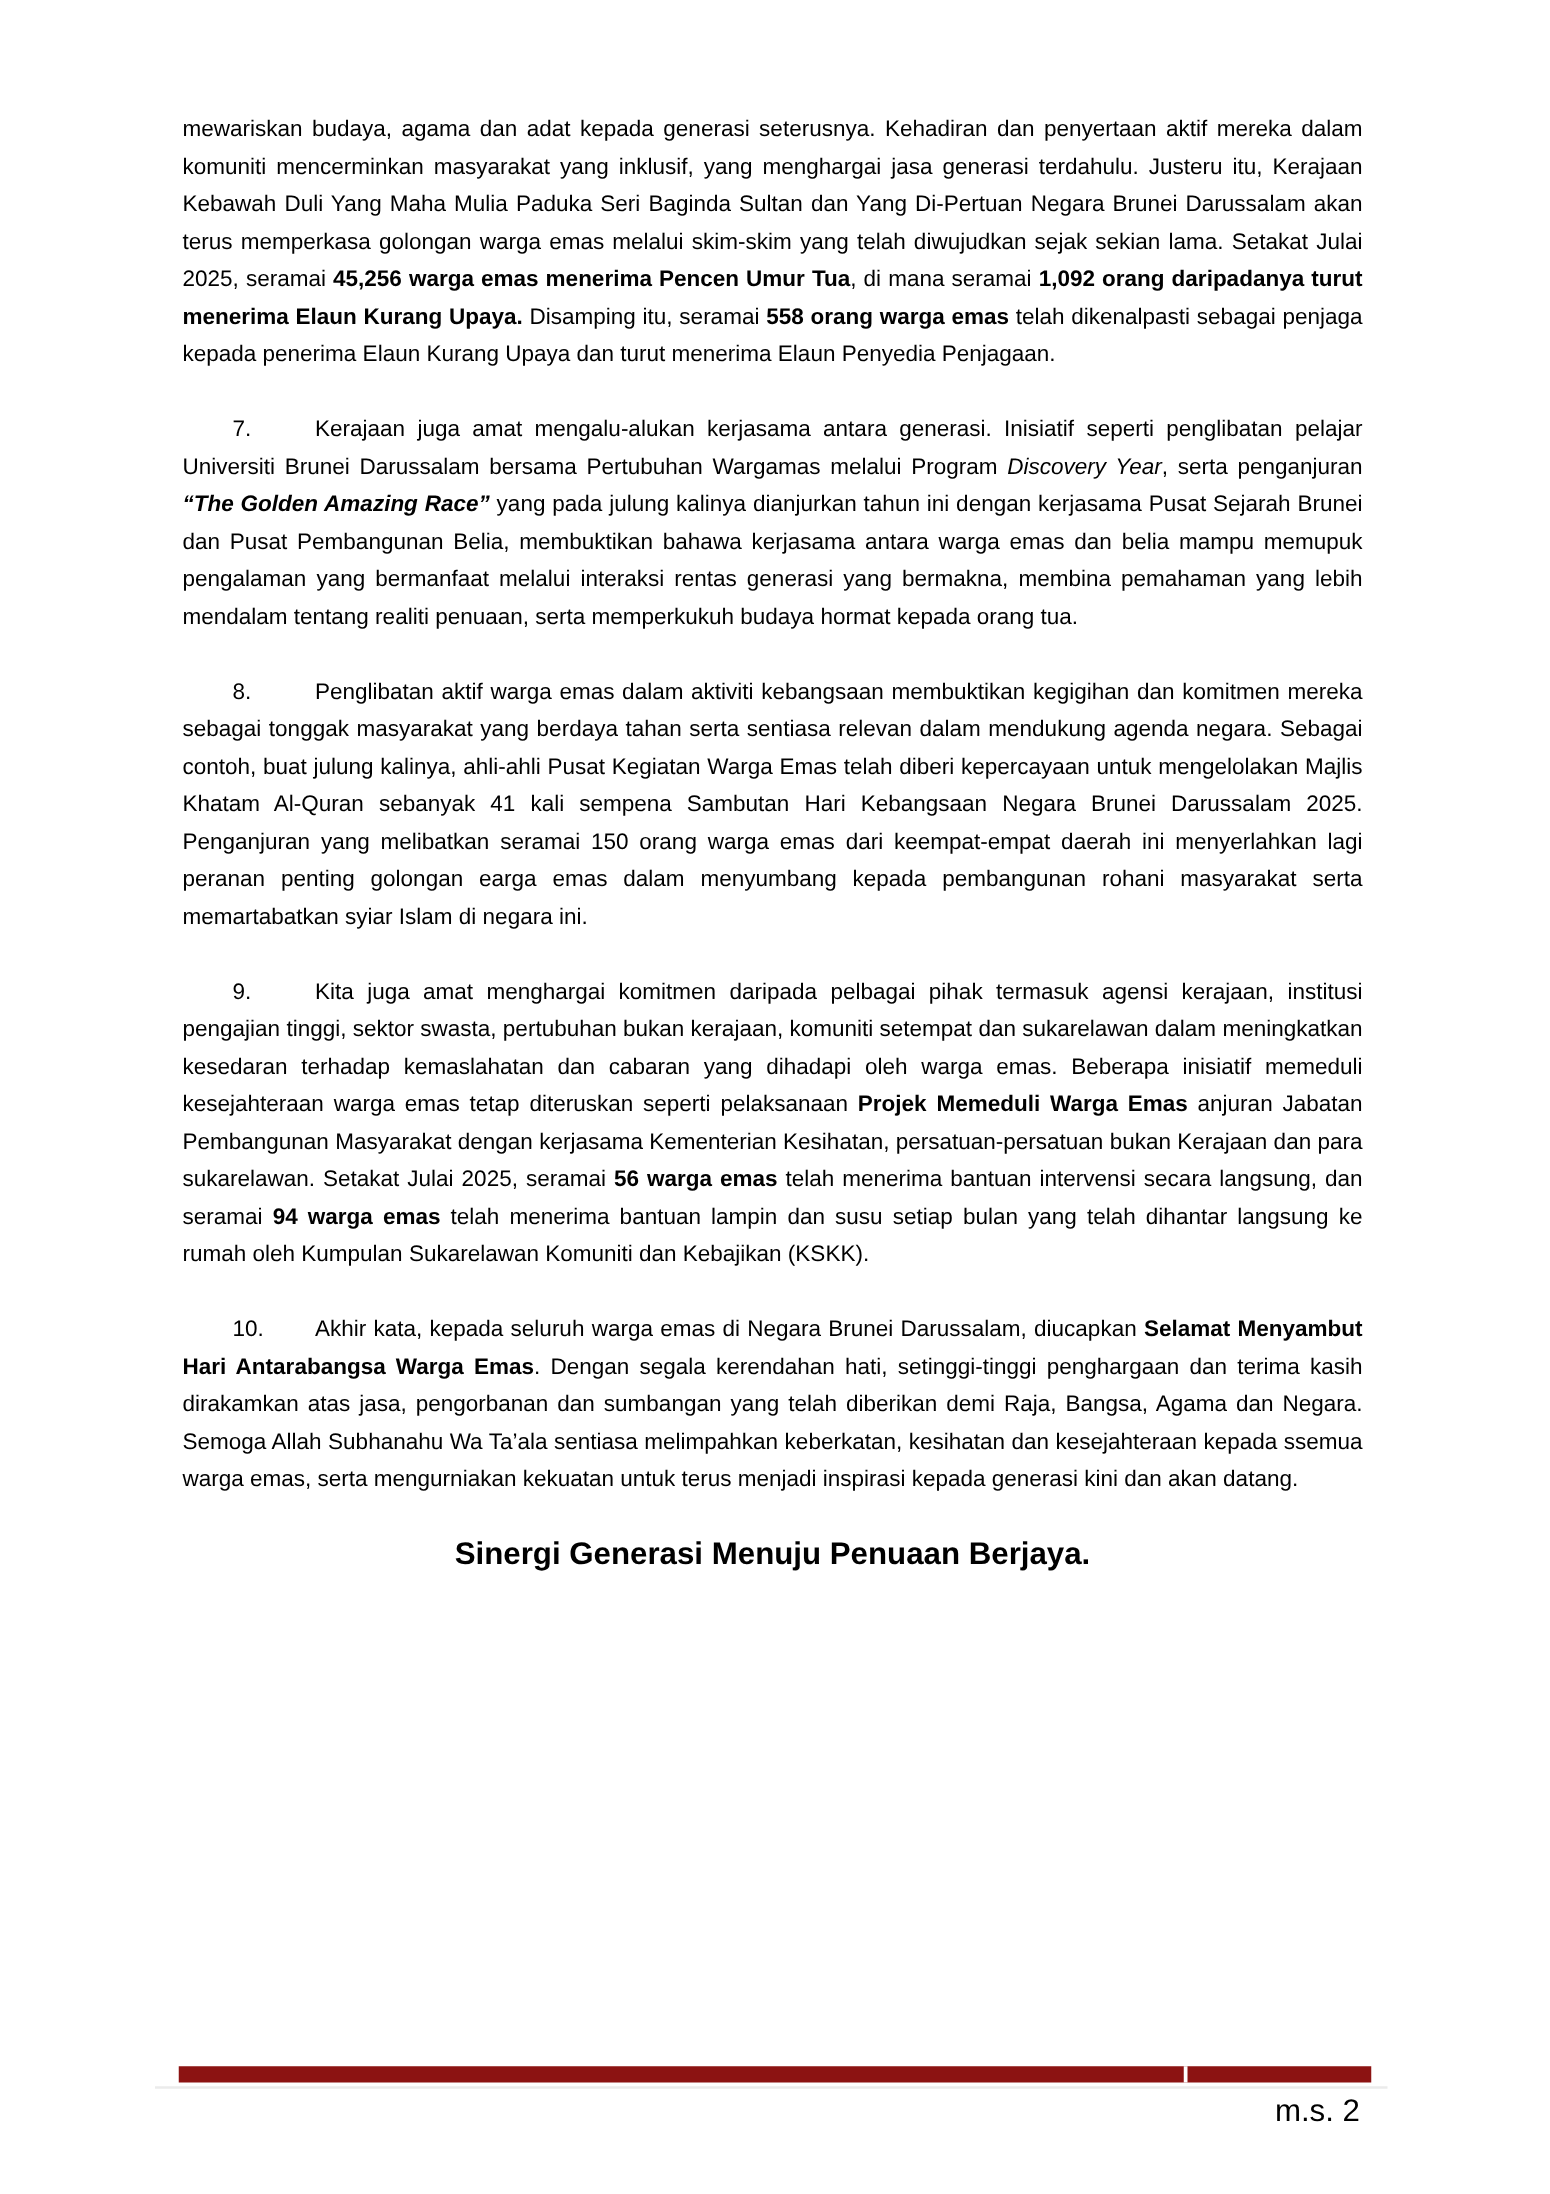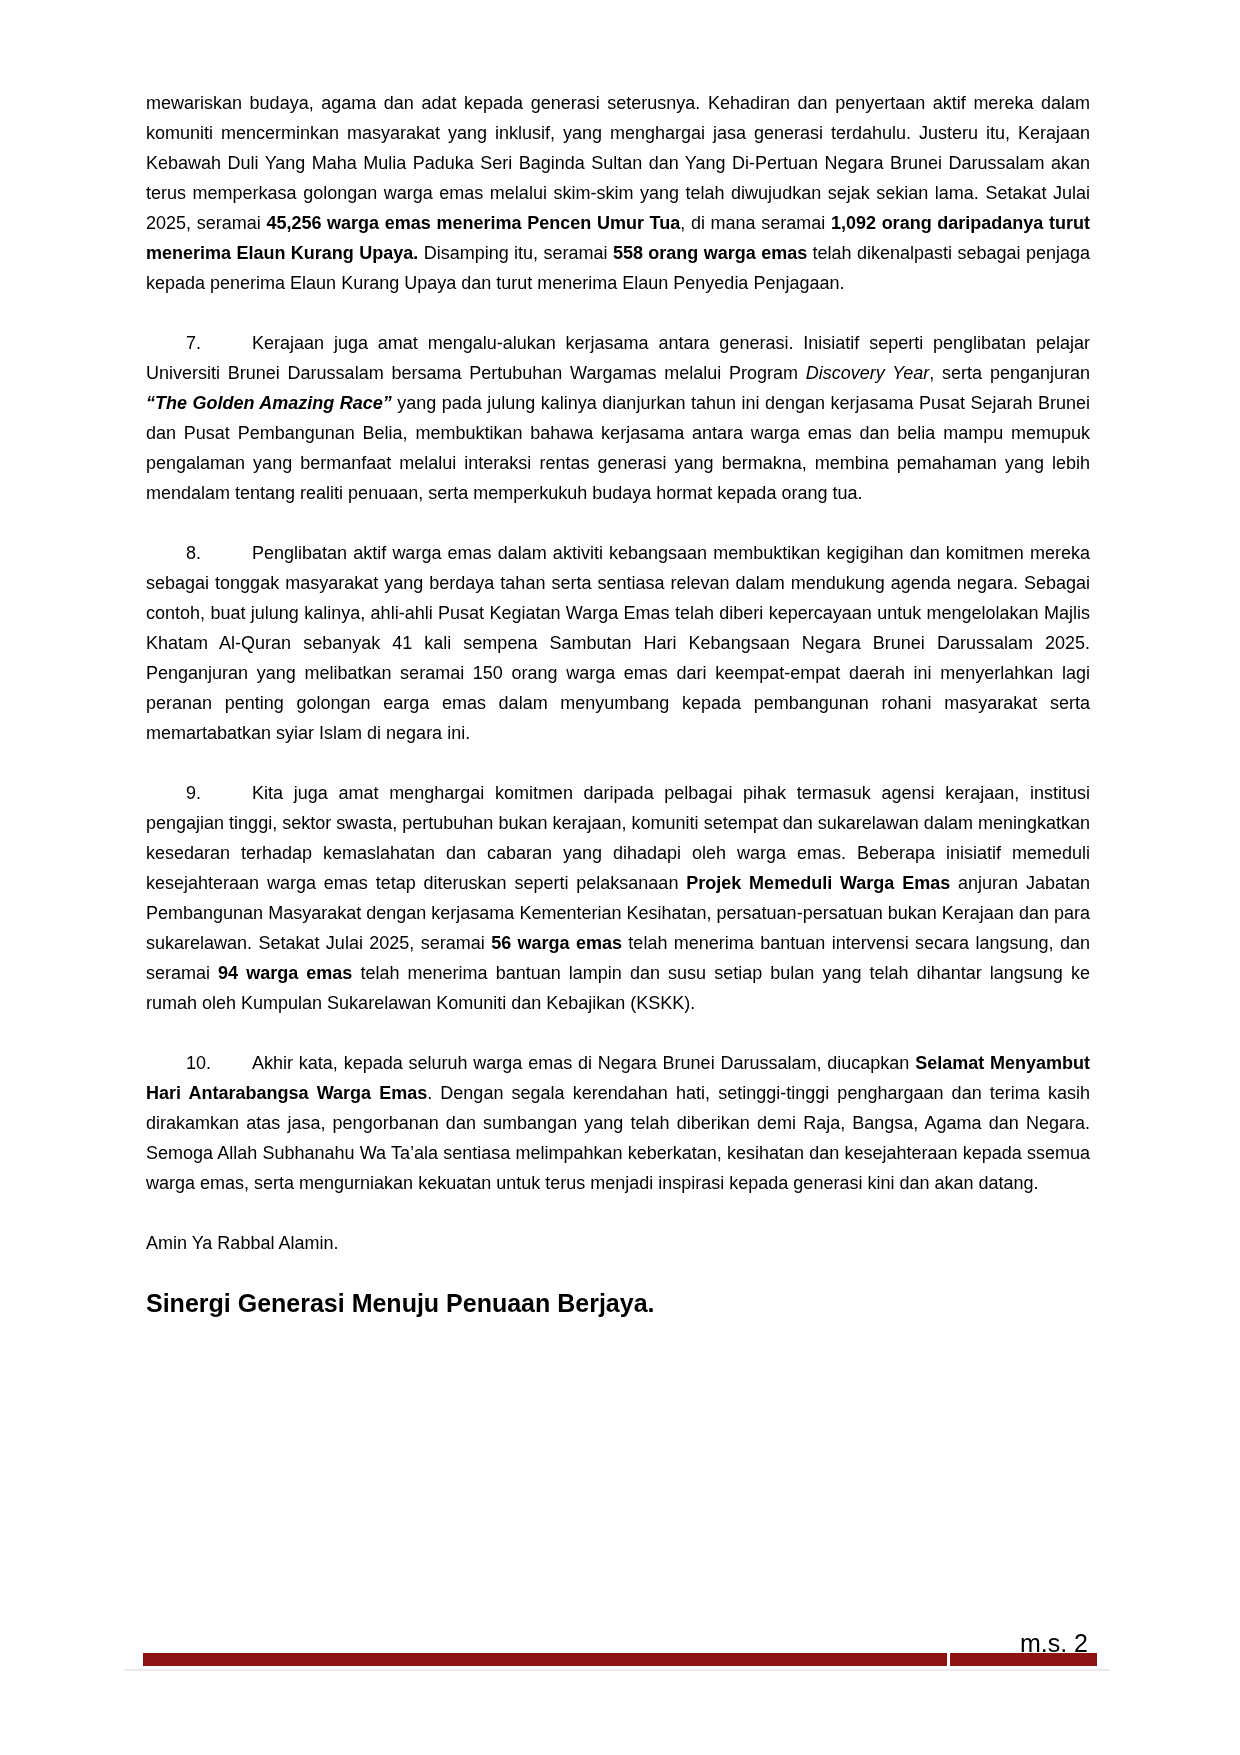--- a/index.html
+++ b/index.html
@@ -30,20 +30,21 @@
     display: inline-block;
     margin-left: 40px;
     width: 66px;
   }
   .b { font-weight: bold; }
   .i { font-style: italic; }
   .motto {
     font-size: 25px;
     line-height: 30px;
     font-weight: bold;
+    text-align: center;
     margin: 30px 0 0 0;
   }
   .footer-bar {
     position: absolute;
     left: 143px;
     top: 1653px;
     width: 954px;
     height: 13px;
   }
   .footer-bar-divider {
@@ -58,39 +59,38 @@
     position: absolute;
     left: 124px;
     top: 1669px;
     width: 986px;
     height: 2px;
     background: #ebebeb;
   }
   .page-number {
     position: absolute;
     right: 152px;
-    top: 1628px;
+    top: 1674px;
     font-size: 25px;
     line-height: 30px;
     text-align: center;
   }
 </style>
 </head>
 <body>
 
 <div class="page">
 
   <div class="doc-body">
 
   <p class="para"><span>mewariskan budaya, agama dan adat kepada generasi seterusnya.  Kehadiran dan penyertaan aktif mereka dalam komuniti mencerminkan masyarakat yang inklusif, yang menghargai jasa generasi terdahulu. Justeru itu, Kerajaan Kebawah Duli Yang Maha Mulia Paduka Seri Baginda Sultan dan Yang Di-Pertuan Negara Brunei Darussalam akan terus memperkasa golongan warga emas melalui skim-skim yang telah diwujudkan sejak sekian lama. Setakat Julai 2025, seramai </span><span class="b">45,256 warga emas menerima Pencen Umur Tua</span><span>, di mana seramai </span><span class="b">1,092 orang daripadanya turut menerima Elaun Kurang Upaya.</span><span> Disamping itu, seramai </span><span class="b">558 orang warga emas</span><span> telah dikenalpasti sebagai penjaga kepada penerima Elaun Kurang Upaya dan turut menerima Elaun Penyedia Penjagaan.</span></p>
       <p class="para"><span class="pnum">7.</span><span>Kerajaan juga amat mengalu-alukan kerjasama antara generasi. Inisiatif seperti penglibatan pelajar Universiti Brunei Darussalam bersama Pertubuhan Wargamas melalui Program </span><span class="i">Discovery Year</span><span>, serta penganjuran </span><span class="b i">“The Golden Amazing Race”</span><span> yang pada julung kalinya dianjurkan tahun ini dengan kerjasama Pusat Sejarah Brunei dan Pusat Pembangunan Belia, membuktikan bahawa kerjasama antara warga emas dan belia mampu memupuk pengalaman yang bermanfaat melalui interaksi rentas generasi yang bermakna, membina pemahaman yang lebih mendalam tentang realiti penuaan, serta memperkukuh budaya hormat kepada orang tua.</span></p>
       <p class="para"><span class="pnum">8.</span><span>Penglibatan aktif warga emas dalam aktiviti kebangsaan membuktikan kegigihan dan komitmen mereka sebagai tonggak masyarakat yang berdaya tahan serta sentiasa relevan dalam mendukung agenda negara. Sebagai contoh, buat julung kalinya, ahli-ahli Pusat Kegiatan Warga Emas telah diberi kepercayaan untuk mengelolakan Majlis Khatam Al-Quran sebanyak 41 kali sempena Sambutan Hari Kebangsaan Negara Brunei Darussalam 2025. Penganjuran yang melibatkan seramai 150 orang warga emas dari keempat-empat daerah ini menyerlahkan lagi peranan penting golongan earga emas dalam menyumbang kepada pembangunan rohani masyarakat serta memartabatkan syiar Islam di negara ini.</span></p>
       <p class="para"><span class="pnum">9.</span><span>Kita juga amat menghargai komitmen daripada pelbagai pihak termasuk agensi kerajaan, institusi pengajian tinggi, sektor swasta, pertubuhan bukan kerajaan, komuniti setempat dan sukarelawan dalam meningkatkan kesedaran terhadap kemaslahatan dan cabaran yang dihadapi oleh warga emas. Beberapa inisiatif memeduli kesejahteraan warga emas tetap diteruskan seperti pelaksanaan </span><span class="b">Projek Memeduli Warga Emas</span><span> anjuran Jabatan Pembangunan Masyarakat dengan kerjasama Kementerian Kesihatan, persatuan-persatuan bukan Kerajaan dan para sukarelawan.  Setakat Julai 2025, seramai </span><span class="b">56 warga emas</span><span> telah menerima bantuan intervensi secara langsung, dan seramai </span><span class="b">94 warga emas</span><span> telah menerima bantuan lampin dan susu setiap bulan yang telah dihantar langsung ke rumah oleh Kumpulan Sukarelawan Komuniti dan Kebajikan (KSKK).</span></p>
       <p class="para"><span class="pnum">10.</span><span>Akhir kata, kepada seluruh warga emas di Negara Brunei Darussalam, diucapkan </span><span class="b">Selamat Menyambut Hari Antarabangsa Warga Emas</span><span>. Dengan segala kerendahan hati, setinggi-tinggi penghargaan dan terima kasih dirakamkan atas jasa, pengorbanan dan sumbangan yang telah diberikan demi Raja, Bangsa, Agama dan Negara. Semoga Allah Subhanahu Wa Ta’ala sentiasa melimpahkan keberkatan, kesihatan dan kesejahteraan kepada ssemua warga emas, serta mengurniakan kekuatan untuk terus menjadi inspirasi kepada generasi kini dan akan datang.</span></p>
-      <p class="para"><span>Amin Ya Rabbal Alamin.</span></p>
       <p class="motto">Sinergi Generasi Menuju Penuaan Berjaya.</p>
     </div>
 
   <div class="footer-bar" style="background: rgb(140, 19, 18);">
     <div class="footer-bar-divider"></div>
   </div>
 
   <div class="footer-rule"></div>
 
   <div class="page-number">m.s. 2</div>

